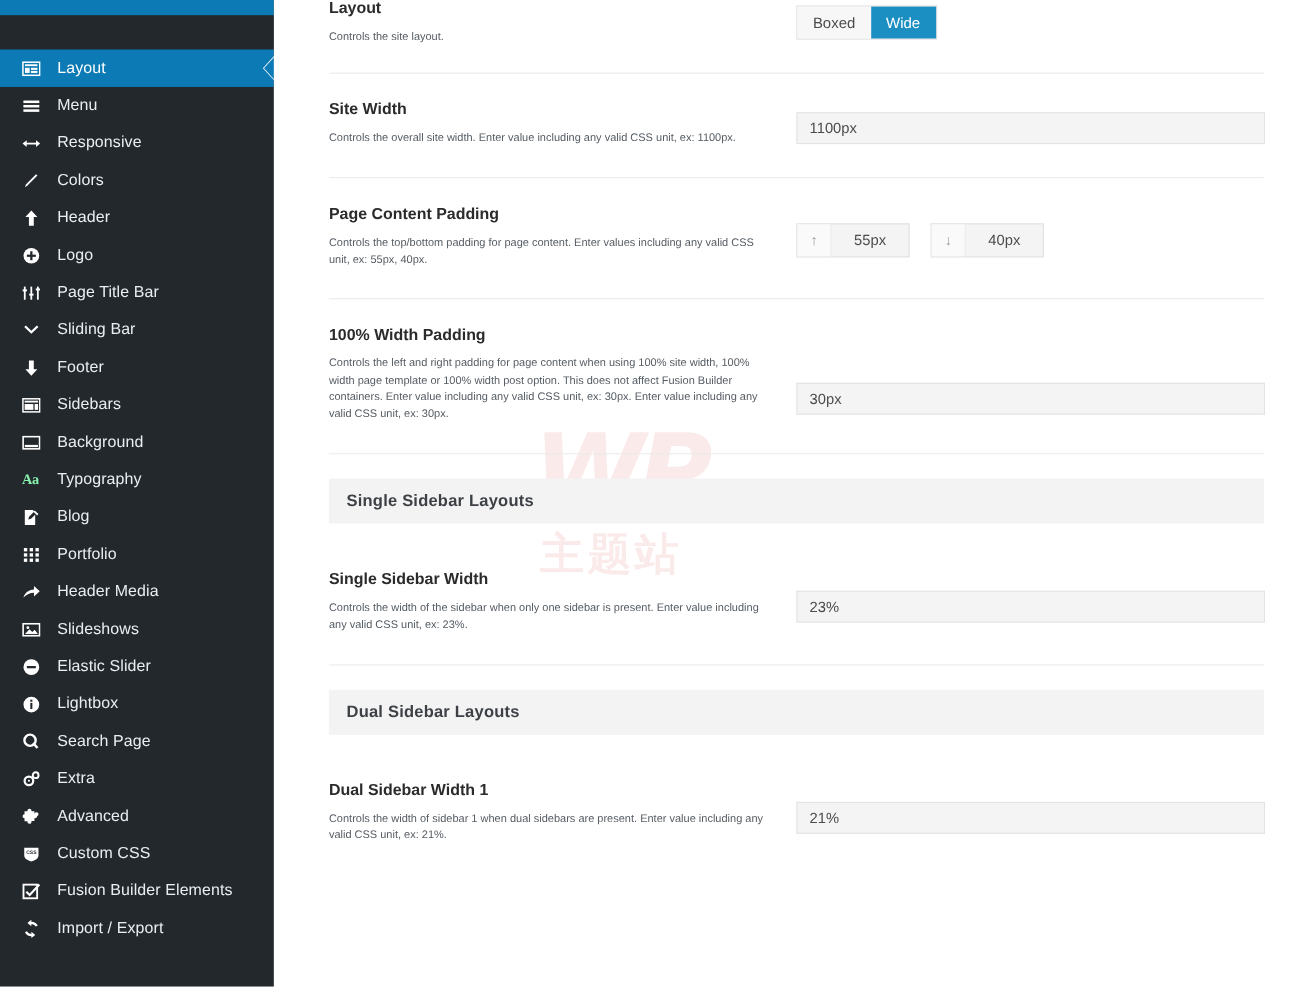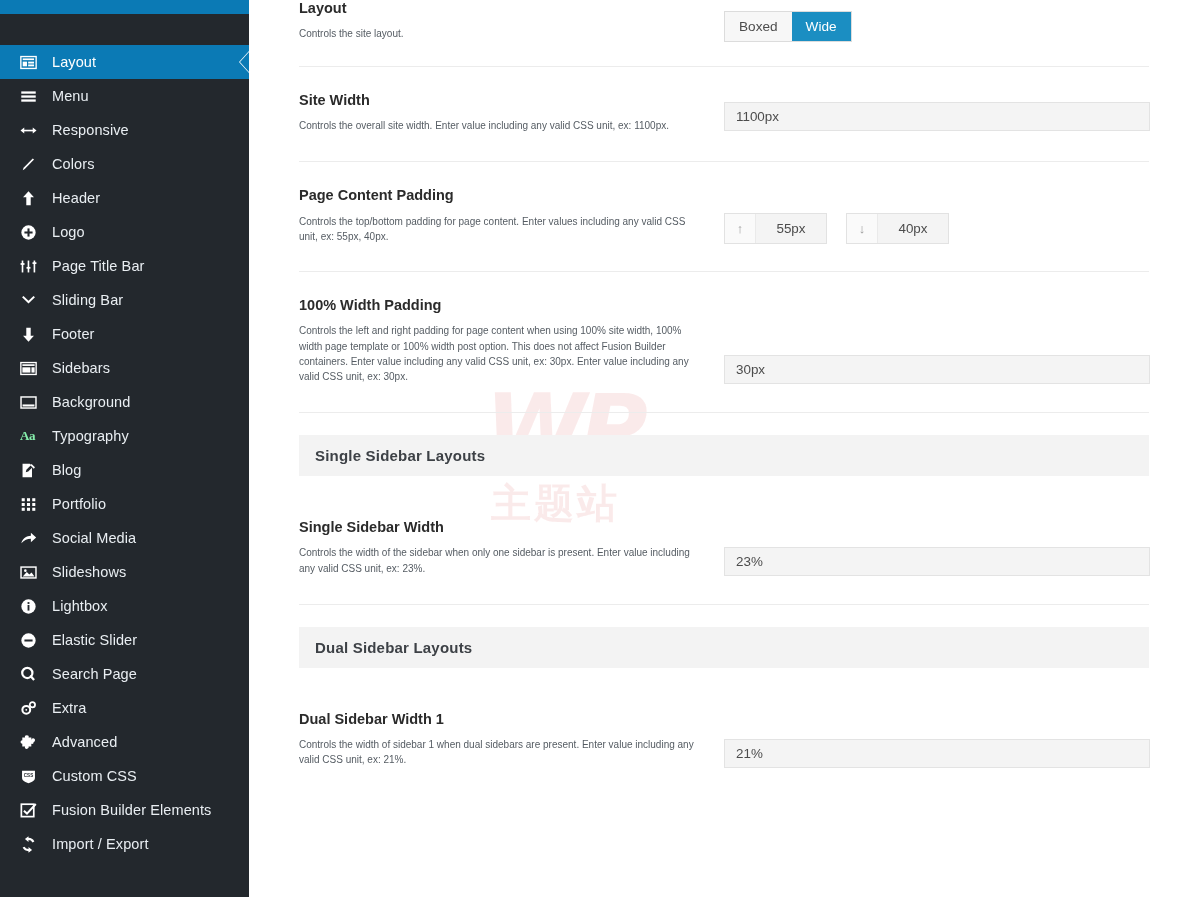--- a/index.html
+++ b/index.html
@@ -70,21 +70,21 @@
   }
   .inner { position: relative; width: 850px; }
 
   .row {
     position: relative;
     display: flex;
     border-bottom: 1px solid #ececec;
   }
   .row.nb { border-bottom: none; }
   .row .left { width: 425px; flex: 0 0 425px; padding-right: 20px; }
-  .row .right { flex: 1 1 auto; display: flex; align-items: flex-end; }
+  .row .right { flex: 1 1 auto; display: flex; align-items: center; }
 
   .f-title {
     font-size: 14.5px;
     font-weight: bold;
     color: #2b2b2b;
     line-height: 1.2;
   }
   .f-desc {
     margin-top: 9px;
     font-size: 10px;
@@ -327,50 +327,50 @@
             </svg>
           </span>
           <span class="lbl">Portfolio</span>
         </li>
         <li class="sb-item">
           <span class="ico">
             <svg width="17" height="17" viewBox="0 0 20 20" fill="#ffffff">
               <path d="M1.5 15.5c2-6 6.5-8.4 11.3-8.6V3.2L19 8.8l-6.2 5.6v-4c-4.2.1-7.8 1.6-11.3 5.1z"></path>
             </svg>
           </span>
-          <span class="lbl">Social Media</span>
+          <span class="lbl">Header Media</span>
         </li>
         <li class="sb-item">
           <span class="ico">
             <svg width="17" height="17" viewBox="0 0 20 20" fill="#ffffff">
               <rect x="1.2" y="3.6" width="17.6" height="12.8" fill="none" stroke="#ffffff" stroke-width="1.7"></rect>
               <circle cx="6.3" cy="7.8" r="1.5"></circle>
               <polygon points="3.2,14.6 8,9.4 11,12.4 13.6,9.9 17,14.6"></polygon>
             </svg>
           </span>
           <span class="lbl">Slideshows</span>
         </li>
         <li class="sb-item">
           <span class="ico">
             <svg width="17" height="17" viewBox="0 0 20 20" fill="#ffffff">
               <circle cx="10" cy="10" r="8.4"></circle>
+              <rect x="5.2" y="8.8" width="9.6" height="2.4" fill="#23282d"></rect>
+            </svg>
+          </span>
+          <span class="lbl">Elastic Slider</span>
+        </li>
+        <li class="sb-item">
+          <span class="ico">
+            <svg width="17" height="17" viewBox="0 0 20 20" fill="#ffffff">
+              <circle cx="10" cy="10" r="8.4"></circle>
               <rect x="8.9" y="8.2" width="2.2" height="6.6" fill="#23282d"></rect>
               <rect x="8.9" y="4.8" width="2.2" height="2.2" fill="#23282d"></rect>
             </svg>
           </span>
           <span class="lbl">Lightbox</span>
-        </li>
-        <li class="sb-item">
-          <span class="ico">
-            <svg width="17" height="17" viewBox="0 0 20 20" fill="#ffffff">
-              <circle cx="10" cy="10" r="8.4"></circle>
-              <rect x="5.2" y="8.8" width="9.6" height="2.4" fill="#23282d"></rect>
-            </svg>
-          </span>
-          <span class="lbl">Elastic Slider</span>
         </li>
         <li class="sb-item">
           <span class="ico">
             <svg width="17" height="17" viewBox="0 0 20 20" fill="#ffffff">
               <circle cx="8.6" cy="8.2" r="6" fill="none" stroke="#ffffff" stroke-width="2.6"></circle>
               <rect x="10.9" y="12.2" width="2.7" height="7" transform="rotate(-42 10.9 12.2)"></rect>
             </svg>
           </span>
           <span class="lbl">Search Page</span>
         </li>

